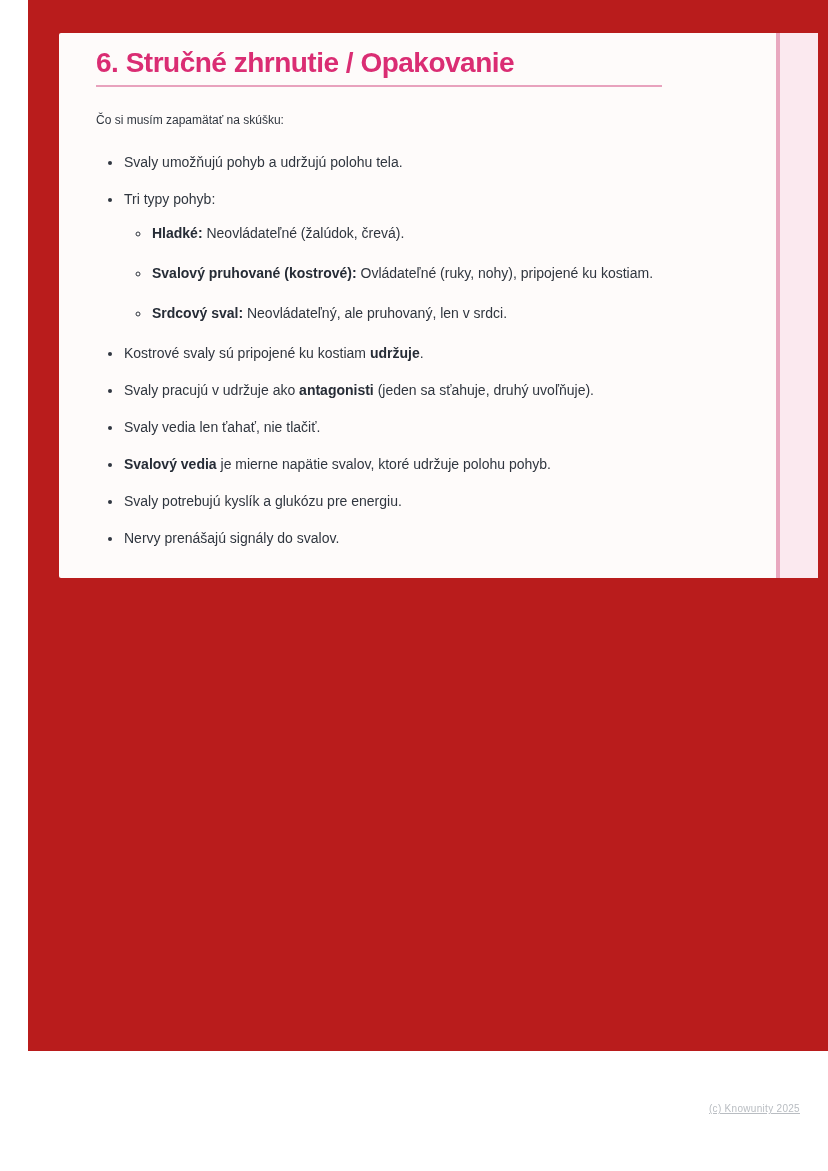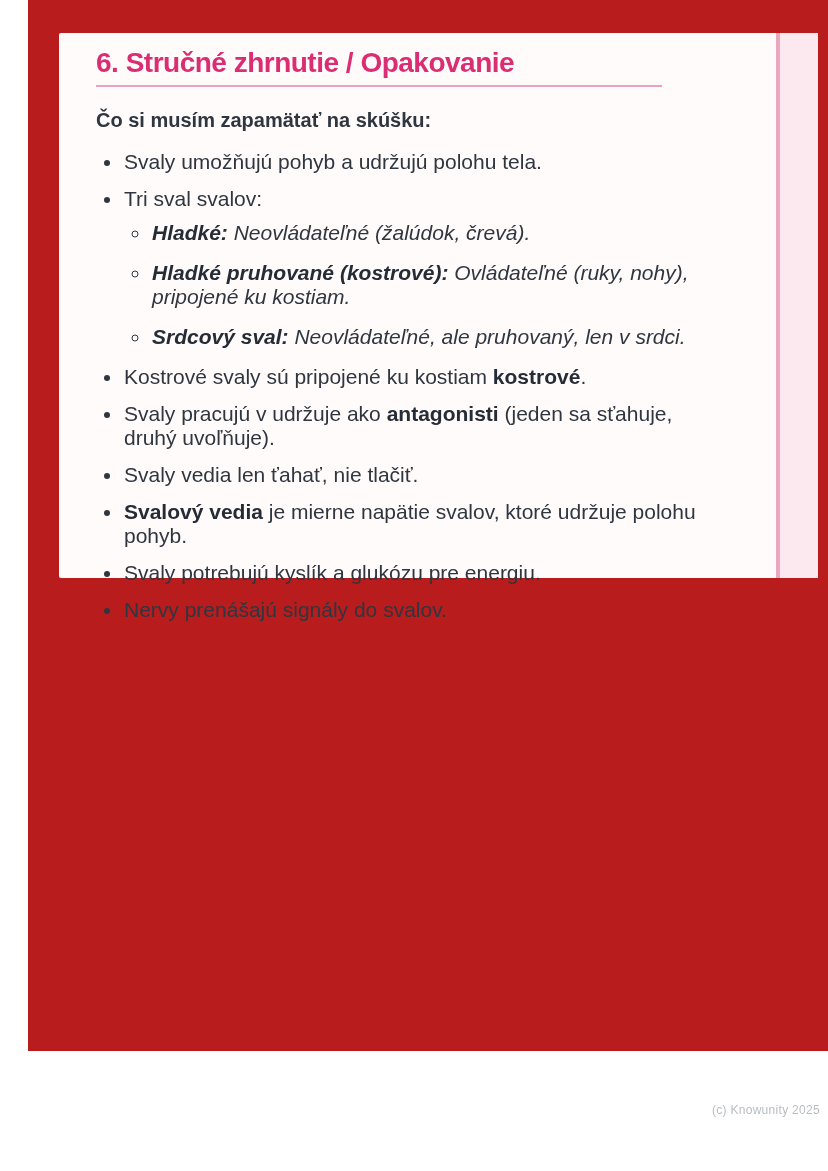--- a/index.html
+++ b/index.html
@@ -55,80 +55,79 @@
   }
   .rule {
     margin-top: 5px;
     width: 566px;
     height: 2px;
     background: #e8a2bd;
     border: none;
   }
   .intro {
     margin: 21px 0 0 0;
-    font-size: 20px;
+    font-size: 12px;
     line-height: 24px;
     color: #30363f;
-    font-weight: bold;
   }
   ul.bullets {
     margin: 18px 0 0 0;
     padding: 0 0 0 27px;
     list-style: disc;
     color: #30363f;
-    font-size: 21px;
+    font-size: 14px;
     line-height: 24px;
   }
   ul.bullets > li {
     margin-bottom: 13px;
     padding-left: 1px;
   }
   ul.sub {
     margin: 10px 0 2px 0;
     padding: 0 0 0 27px;
     list-style: circle;
-    font-style: italic;
   }
   ul.sub > li {
     margin-bottom: 16px;
     padding-left: 1px;
   }
   strong { font-weight: bold; color: #262c36; }
   .footer {
     position: absolute;
     top: 1103px;
-    right: 36px;
-    font-size: 12px;
+    right: 56px;
+    font-size: 10px;
     letter-spacing: 0.3px;
     color: #b9bdc2;
+    text-decoration: underline;
   }
 </style>
 </head>
 <body>
 
 <div class="page">
 
   <div class="card">
     <div class="side-band"></div>
 
     <div class="content">
       <h1 class="title">6. Stručné zhrnutie / Opakovanie</h1>
 
       <div class="rule"></div>
 
       <p class="intro">Čo si musím zapamätať na skúšku:</p>
 
       <ul class="bullets" id="bullet-list">
           <li><span>Svaly umožňujú pohyb a udržujú polohu tela.</span></li>
-          <li><span>Tri sval svalov:</span><ul class="sub">
+          <li><span>Tri typy pohyb:</span><ul class="sub">
               <li><strong>Hladké:</strong><span> Neovládateľné (žalúdok, črevá).</span></li>
-              <li><strong>Hladké pruhované (kostrové):</strong><span> Ovládateľné (ruky, nohy), pripojené ku kostiam.</span></li>
-              <li><strong>Srdcový sval:</strong><span> Neovládateľné, ale pruhovaný, len v srdci.</span></li>
+              <li><strong>Svalový pruhované (kostrové):</strong><span> Ovládateľné (ruky, nohy), pripojené ku kostiam.</span></li>
+              <li><strong>Srdcový sval:</strong><span> Neovládateľný, ale pruhovaný, len v srdci.</span></li>
             </ul></li>
-          <li><span>Kostrové svaly sú pripojené ku kostiam </span><strong>kostrové</strong><span>.</span></li>
+          <li><span>Kostrové svaly sú pripojené ku kostiam </span><strong>udržuje</strong><span>.</span></li>
           <li><span>Svaly pracujú v udržuje ako </span><strong>antagonisti</strong><span> (jeden sa sťahuje, druhý uvoľňuje).</span></li>
           <li><span>Svaly vedia len ťahať, nie tlačiť.</span></li>
           <li><strong>Svalový vedia</strong><span> je mierne napätie svalov, ktoré udržuje polohu pohyb.</span></li>
           <li><span>Svaly potrebujú kyslík a glukózu pre energiu.</span></li>
           <li><span>Nervy prenášajú signály do svalov.</span></li>
         </ul>
     </div>
   </div>
 
   <div class="footer">(c) Knowunity 2025</div>

